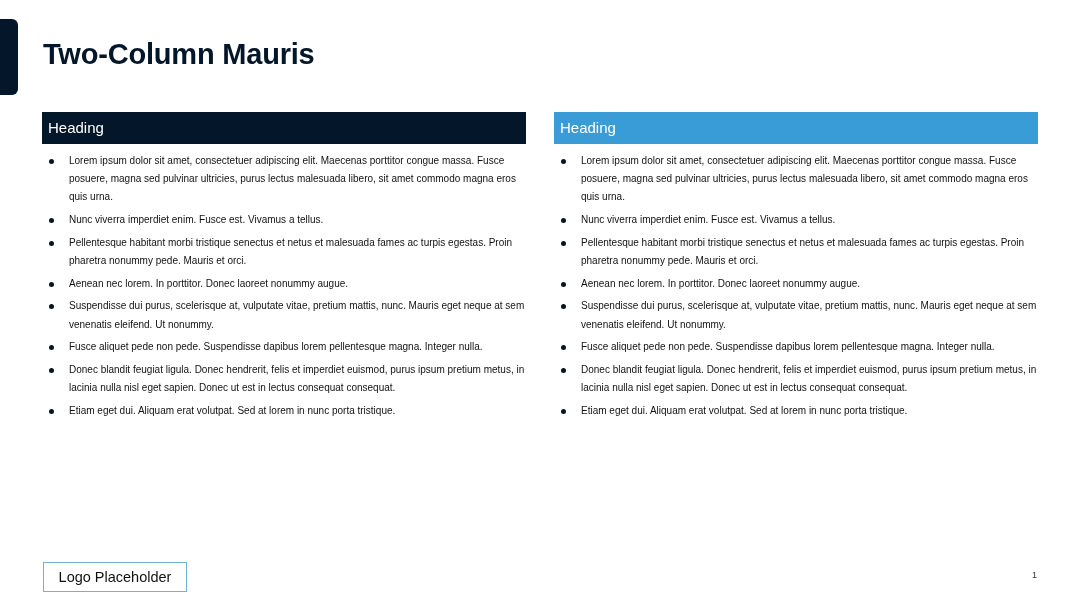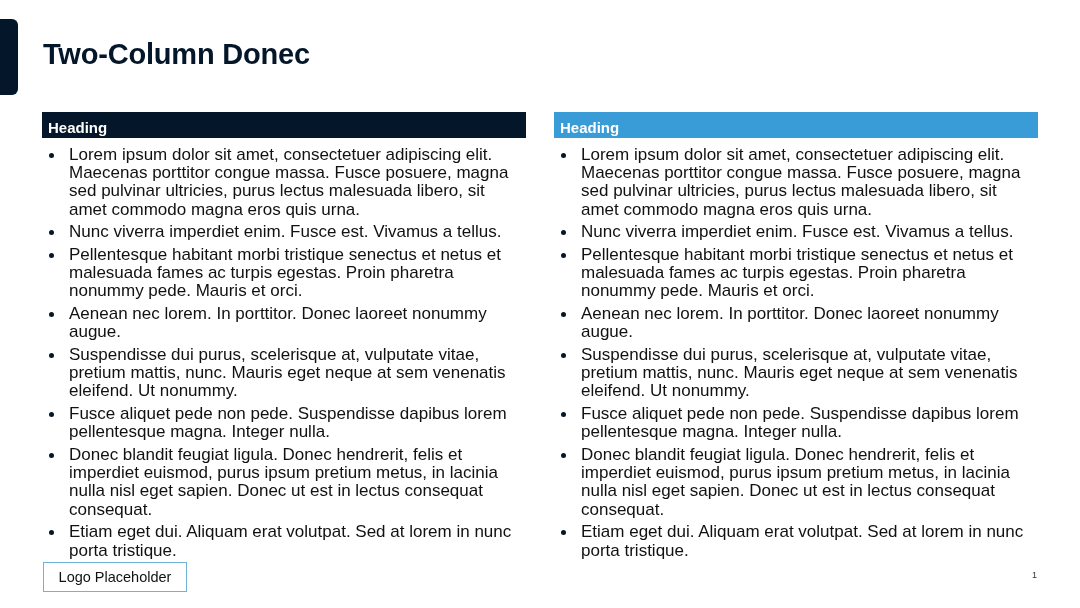--- a/index.html
+++ b/index.html
@@ -14,51 +14,51 @@
     .title {
       position:absolute; left:43px; top:38px; margin:0;
       font-size:29px; font-weight:bold; color:#041629; letter-spacing:-0.2px;
     }
     .col {
       position:absolute; top:112px; width:484px;
     }
     .col.left { left:42px; }
     .col.right { left:554px; }
     .col-header {
-      height:26px; line-height:31px; padding-left:6px;
-      color:#fff; font-weight:bold; font-size:15px;
+      height:32px; line-height:31px; padding-left:6px;
+      color:#fff; font-weight:normal; font-size:15px;
     }
     .col.left .col-header { background:#041629; }
     .col.right .col-header { background:#3a9cd6; }
     ul.bullets {
       list-style:none; margin:0; padding:0; margin-top:8px;
     }
     ul.bullets li {
       position:relative; padding-left:27px;
-      font-size:17px; line-height:18.2px; margin-bottom:4.5px; color:#111;
+      font-size:10px; line-height:18.2px; margin-bottom:4.5px; color:#111;
     }
     ul.bullets li::before {
       content:""; position:absolute; left:7px; top:7px;
       width:5px; height:5px; border-radius:50%; background:#041629;
     }
     .logo {
       position:absolute; left:43px; top:562px; width:144px; height:30px;
       border:1.5px solid #6fb3d6; box-sizing:border-box;
       font-size:14.5px; line-height:28px; text-align:center; color:#111;
     }
     .page-num {
       position:absolute; left:1032px; top:570px; font-size:9px; color:#333;
     }
   </style>
 </head>
 <body>
 
 <div class="side-tab"></div>
 
-<h1 class="title">Two-Column Donec</h1>
+<h1 class="title">Two-Column Mauris</h1>
 
 <div class="col left">
   <div class="col-header">Heading</div>
   <ul class="bullets">
     <li>Lorem ipsum dolor sit amet, consectetuer adipiscing elit. Maecenas porttitor congue massa. Fusce posuere, magna sed pulvinar ultricies, purus lectus malesuada libero, sit amet commodo magna eros quis urna.</li>
     <li>Nunc viverra imperdiet enim. Fusce est. Vivamus a tellus.</li>
     <li>Pellentesque habitant morbi tristique senectus et netus et malesuada fames ac turpis egestas. Proin pharetra nonummy pede. Mauris et orci.</li>
     <li>Aenean nec lorem. In porttitor. Donec laoreet nonummy augue.</li>
     <li>Suspendisse dui purus, scelerisque at, vulputate vitae, pretium mattis, nunc. Mauris eget neque at sem venenatis eleifend. Ut nonummy.</li>
     <li>Fusce aliquet pede non pede. Suspendisse dapibus lorem pellentesque magna. Integer nulla.</li>

